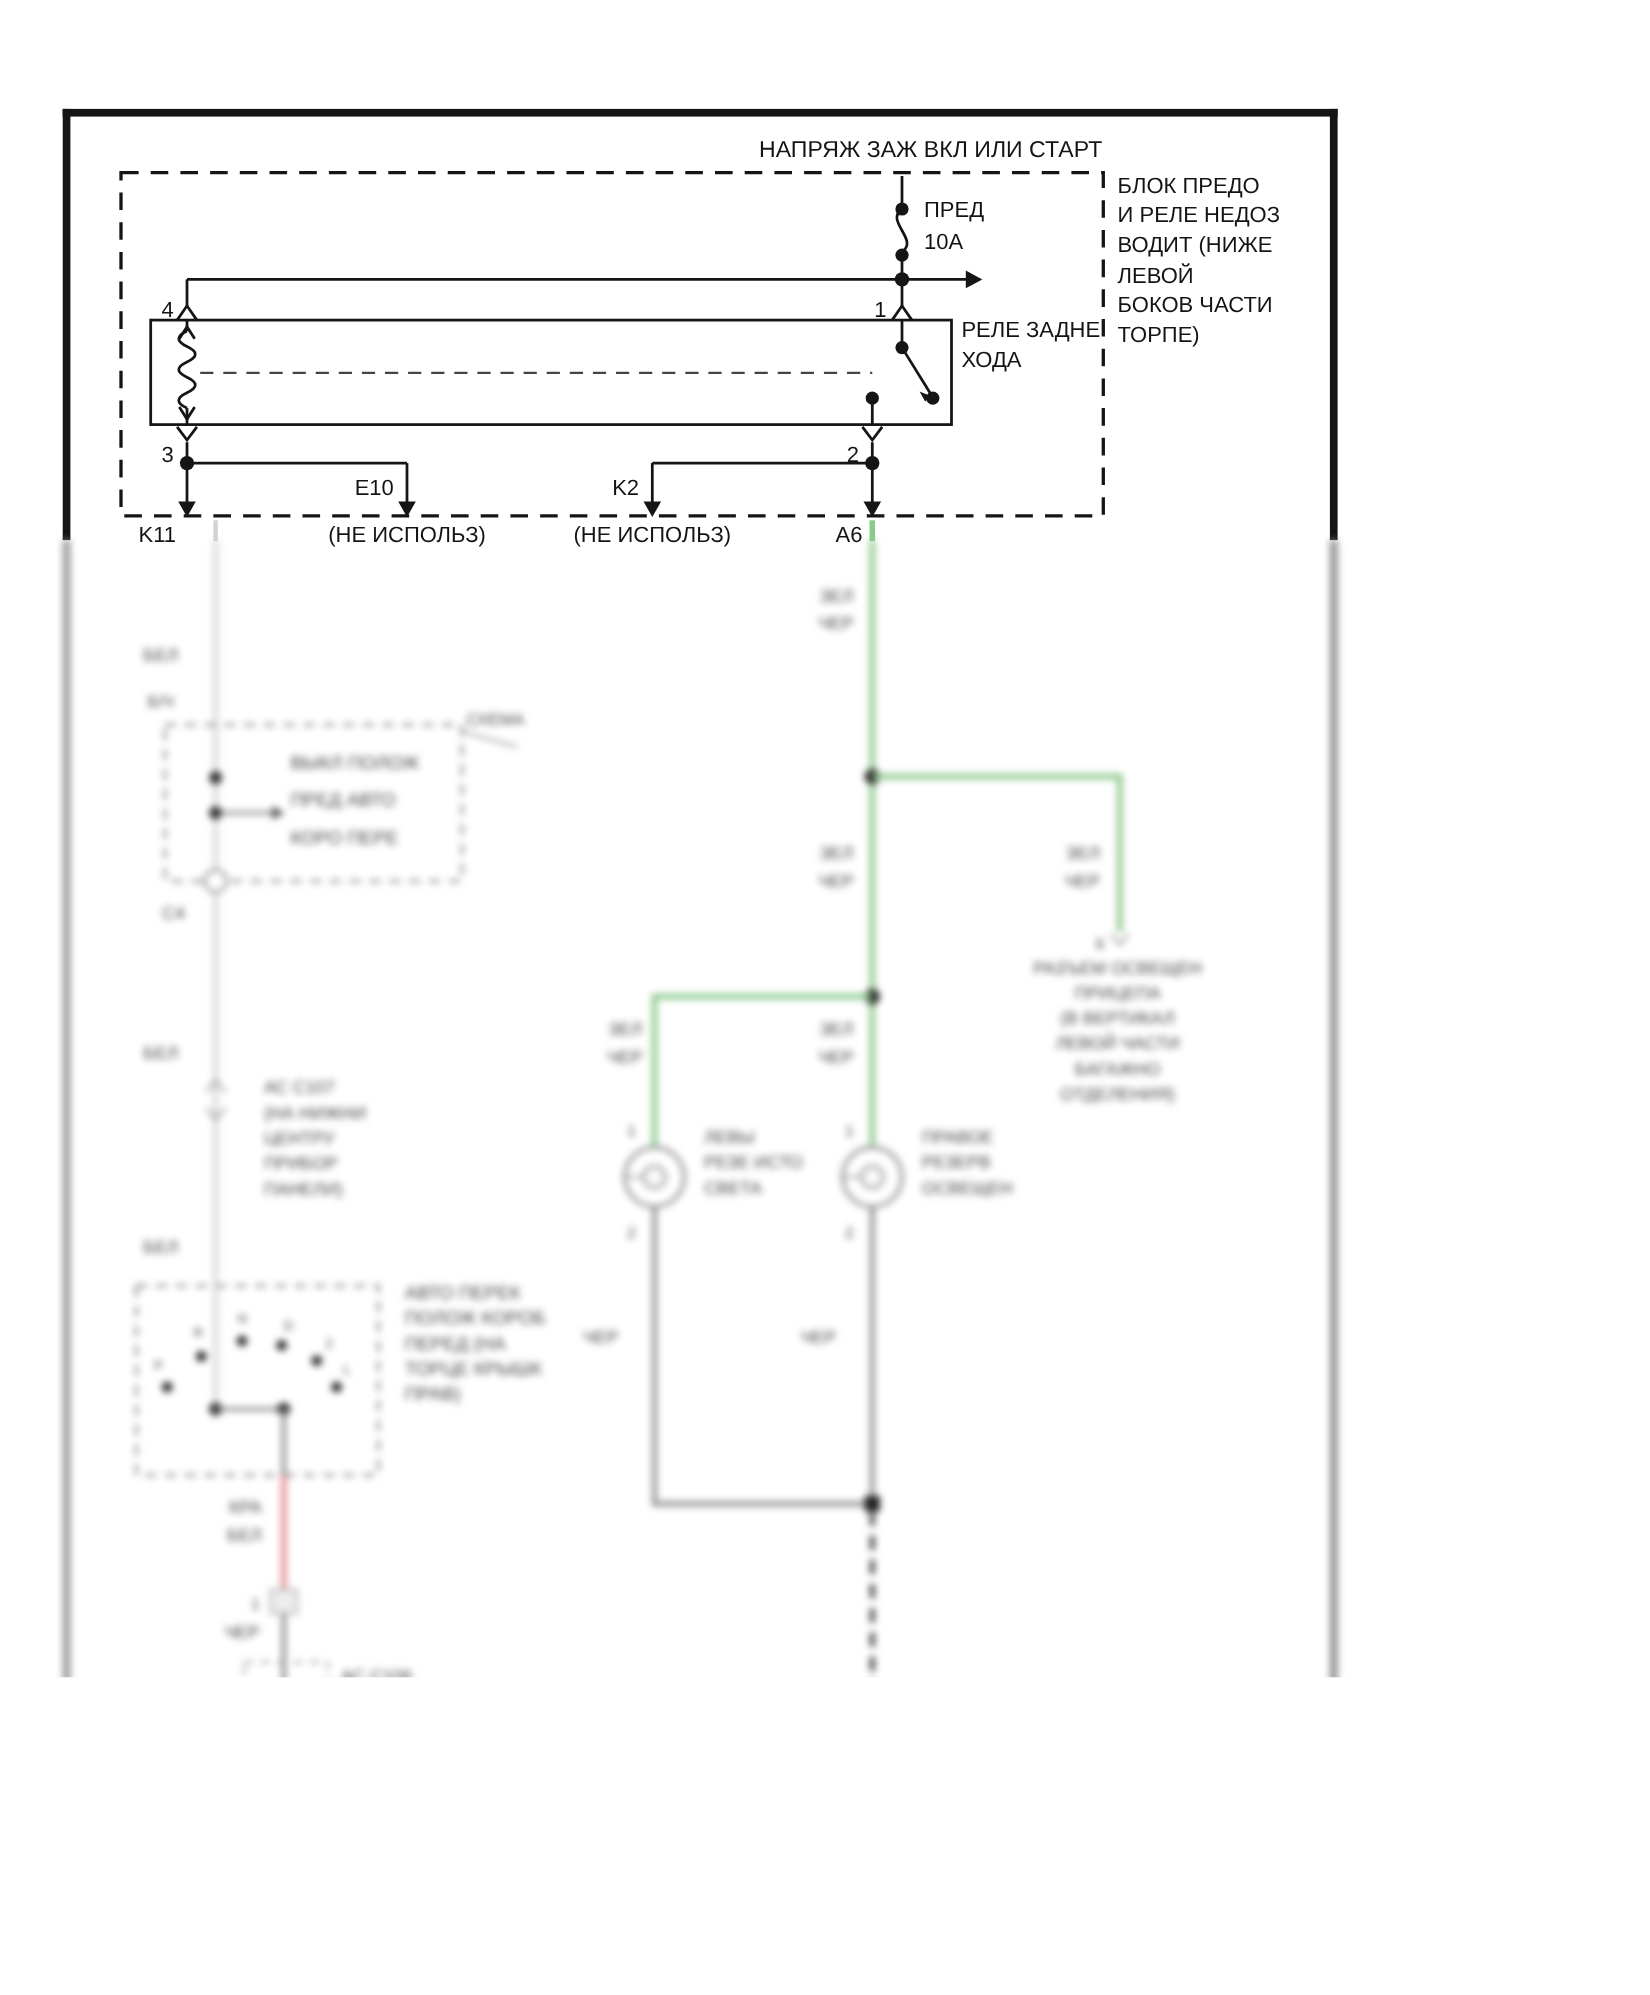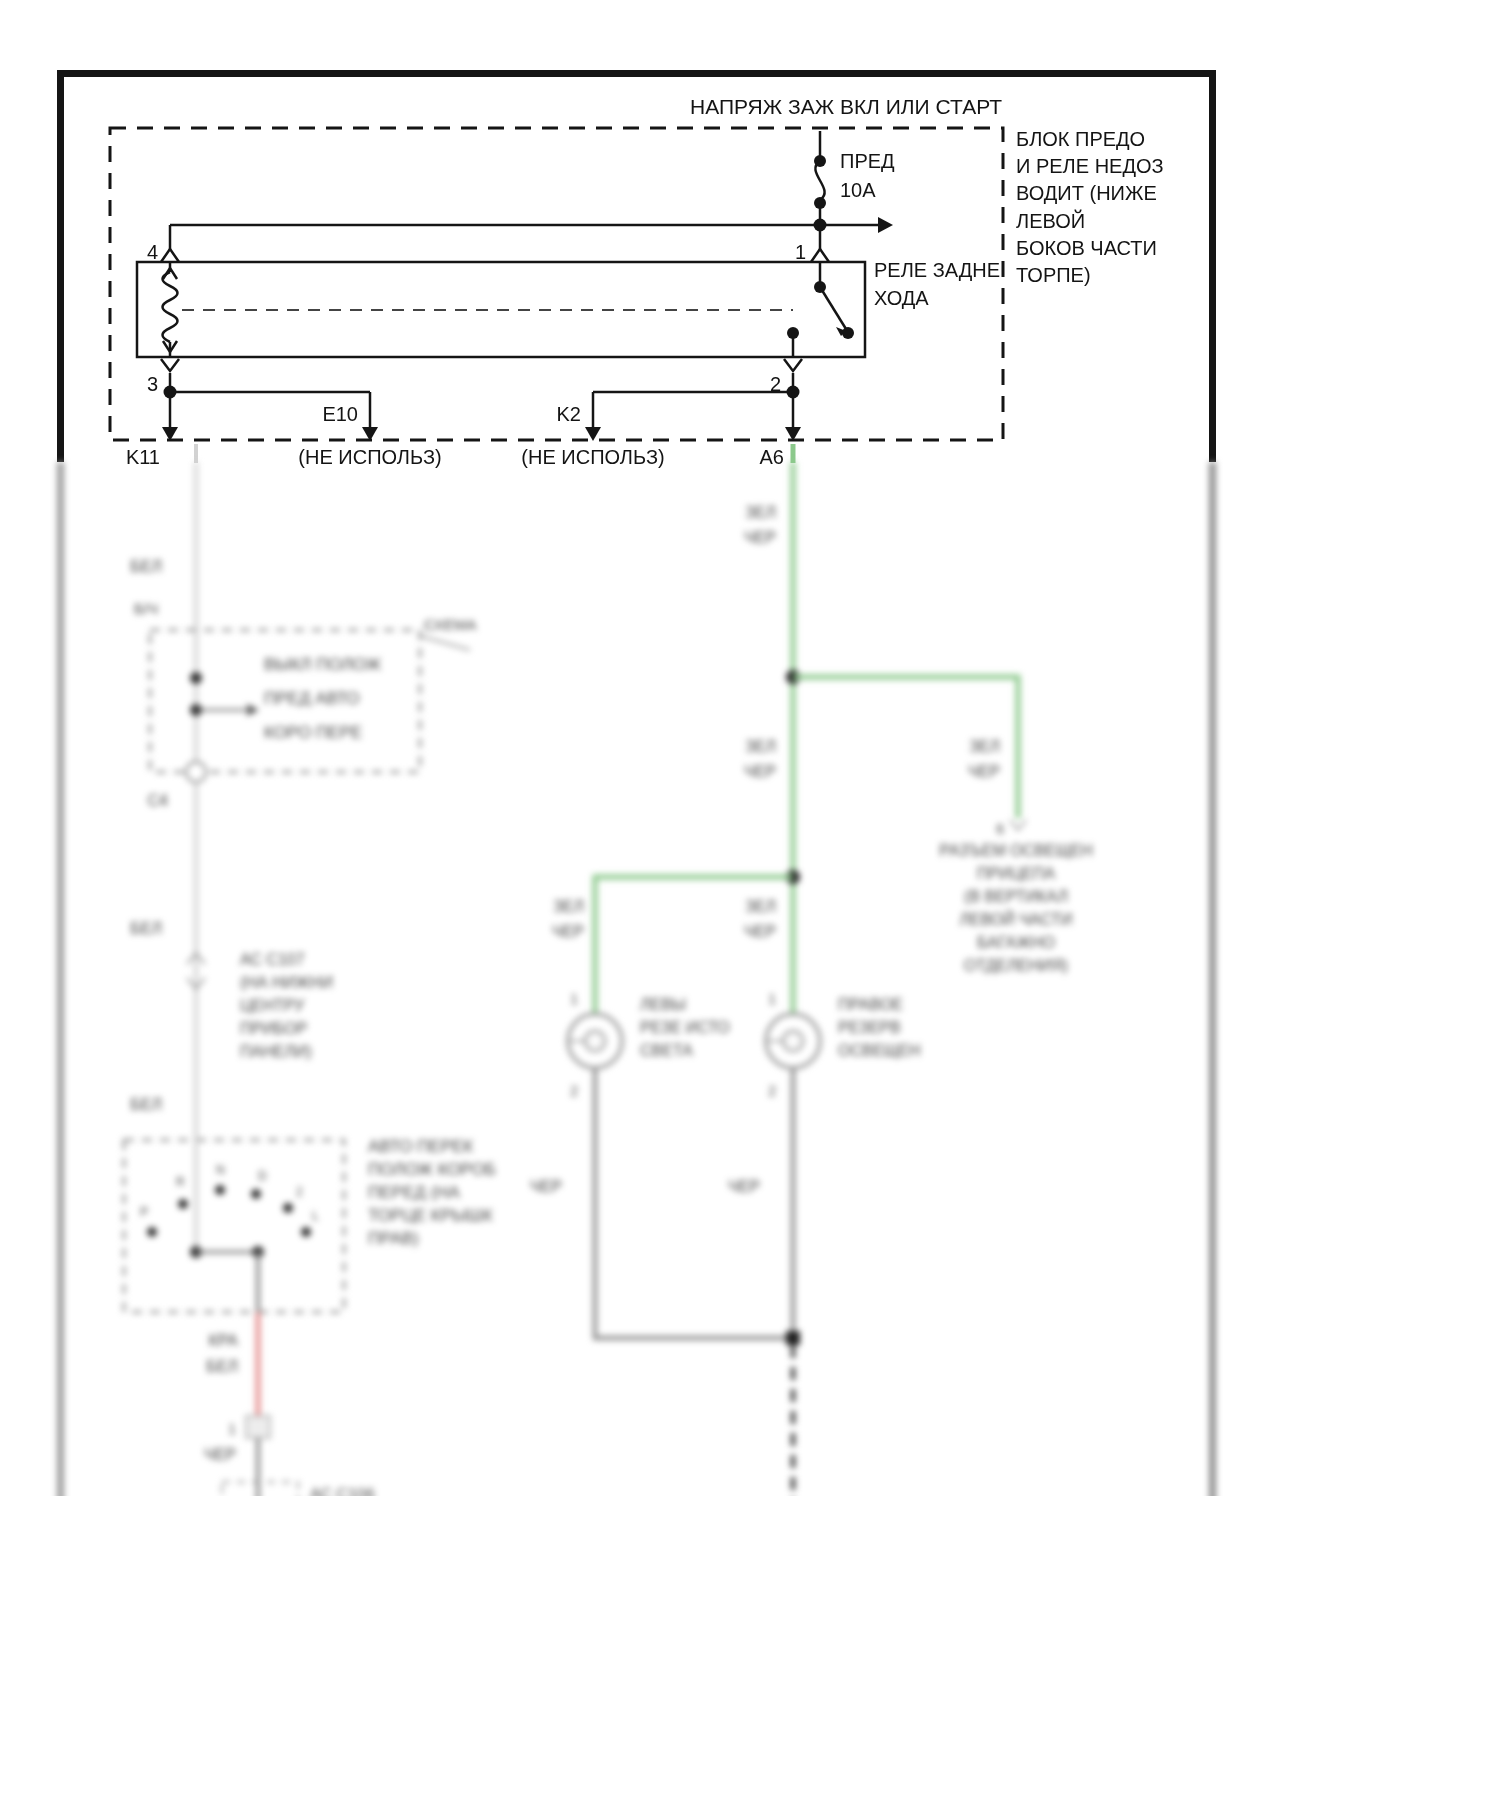--- a/index.html
+++ b/index.html
@@ -1,16 +1,16 @@
 <!DOCTYPE html>
 <html><head>
 <meta charset="utf-8">
 <style>
   html,body{margin:0;padding:0;background:#ffffff;}
-  #page{position:relative;width:1500px;height:1496px;background:#ffffff;overflow:hidden;}
+  #page{position:relative;width:1500px;height:1496px;background:#ffffff;overflow:hidden;margin-top:29px;}
   svg{position:absolute;left:0;top:0;}
   .t{font-family:"Liberation Sans", sans-serif;fill:#141414;}
   .bt{font-family:"Liberation Sans", sans-serif;fill:#474747;}
   .f21{font-size:21px;} .f20{font-size:20px;} .f17{font-size:17px;}
   .f16{font-size:16px;} .f15{font-size:15px;} .f14{font-size:14px;} .f12{font-size:12px;}
   .k{stroke:#151515;fill:none;stroke-width:2.5;}
   .blurred{filter:blur(3.4px);}
   .wm{letter-spacing:1px;}
 </style>
 </head>

